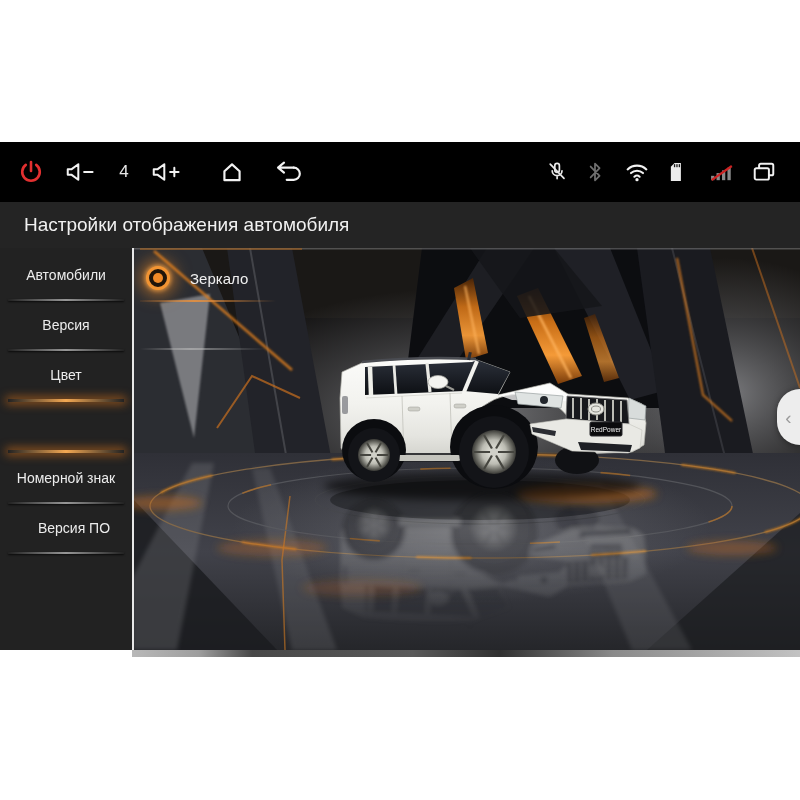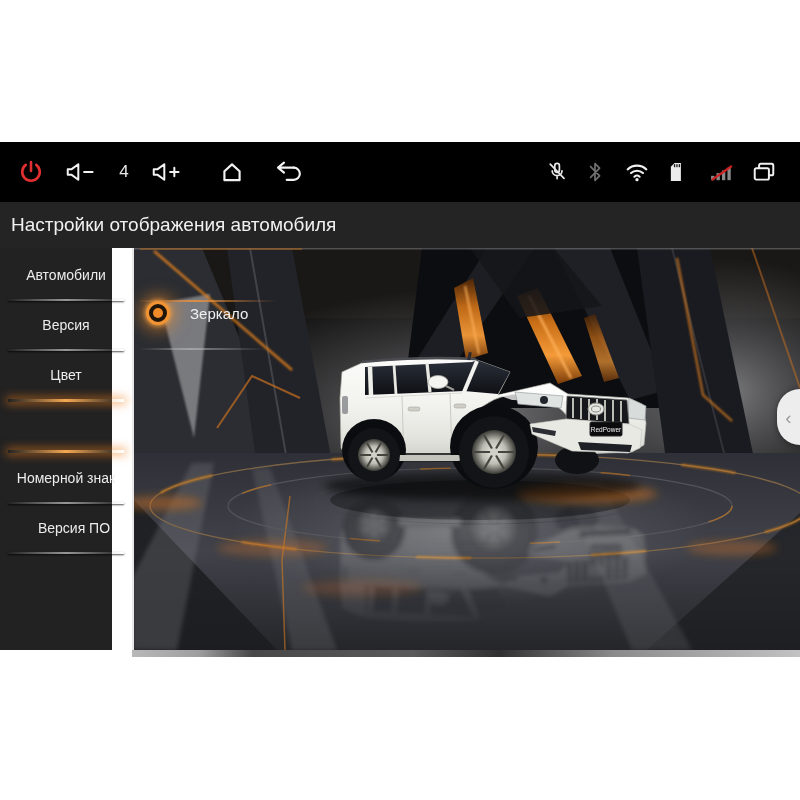--- a/index.html
+++ b/index.html
@@ -8,41 +8,41 @@
 
   
   .status-bar{position:absolute;left:0;top:142px;width:800px;height:60px;background:#000;}
   .sb{position:absolute;top:0;height:60px;display:flex;align-items:center;justify-content:center;}
   .sb svg{display:block;}
   .sb-time{color:#fff;font-size:22px;letter-spacing:.5px;}
   .sb-num{color:#e8e8e8;font-size:17px;}
 
   
   .title-bar{position:absolute;left:0;top:202px;width:800px;height:46px;background:#242424;
-             color:#f1f1f1;font-size:19px;line-height:46px;padding-left:11px;box-sizing:border-box;}
-
-  
-  .sidebar{position:absolute;left:0;top:248px;width:112px;height:402px;background:#222222;}
+             color:#f1f1f1;font-size:19px;line-height:46px;padding-left:24px;box-sizing:border-box;}
+
+  
+  .sidebar{position:absolute;left:0;top:248px;width:132px;height:402px;background:#222222;}
   .side-item{position:absolute;left:0;width:132px;height:50px;display:flex;align-items:center;
              justify-content:center;color:#ececec;font-size:14px;cursor:pointer;}
   .side-item.selected{color:#f08a2a;
      background:radial-gradient(ellipse 95% 130% at 50% 50%, rgba(216,108,20,.30), rgba(0,0,0,0) 72%);}
   .side-div{position:absolute;left:8px;width:116px;height:2px;
      background:linear-gradient(90deg, rgba(255,255,255,0), rgba(190,190,190,.75) 50%, rgba(255,255,255,0));
      box-shadow:0 1px 2px rgba(0,0,0,.7);}
   .side-div.glow{height:3px;
      background:linear-gradient(90deg, rgba(240,130,30,0), rgba(255,175,85,.95) 50%, rgba(240,130,30,0));
      box-shadow:0 0 10px 2px rgba(240,125,25,.6);}
 
   
   .main{position:absolute;left:132px;top:248px;width:668px;height:402px;background:#141313;overflow:hidden;}
   .v-sep{position:absolute;left:0;top:0;width:2px;height:402px;background:#e8e8e8;z-index:12;}
   .scene-svg{position:absolute;left:0;top:0;z-index:1;}
 
-  .opt-row{position:absolute;left:14px;height:28px;display:flex;align-items:center;z-index:10;cursor:pointer;margin-top:35px;}
+  .opt-row{position:absolute;left:14px;height:28px;display:flex;align-items:center;z-index:10;cursor:pointer;}
   .opt-row .lbl{margin-left:20px;color:#f0f0f0;font-size:15px;}
   .radio{width:18px;height:18px;border-radius:50%;border:3px solid #f4f4f4;background:#2a2a2a;
          display:flex;align-items:center;justify-content:center;}
   .radio .dot{width:10px;height:10px;border-radius:50%;background:#f4f4f4;}
   .radio.on{border-color:#f29433;background:#20150a;
      box-shadow:0 0 16px 6px rgba(242,140,40,.55), 0 0 4px 1px rgba(255,180,90,.8);}
   .radio.on .dot{background:#f08a28;}
   .opt-div{position:absolute;left:8px;height:2px;z-index:10;}
   .opt-div.first{top:52px;width:136px;
      background:linear-gradient(90deg, rgba(200,110,30,.1), rgba(235,145,60,.85) 40%, rgba(200,110,30,0));}

